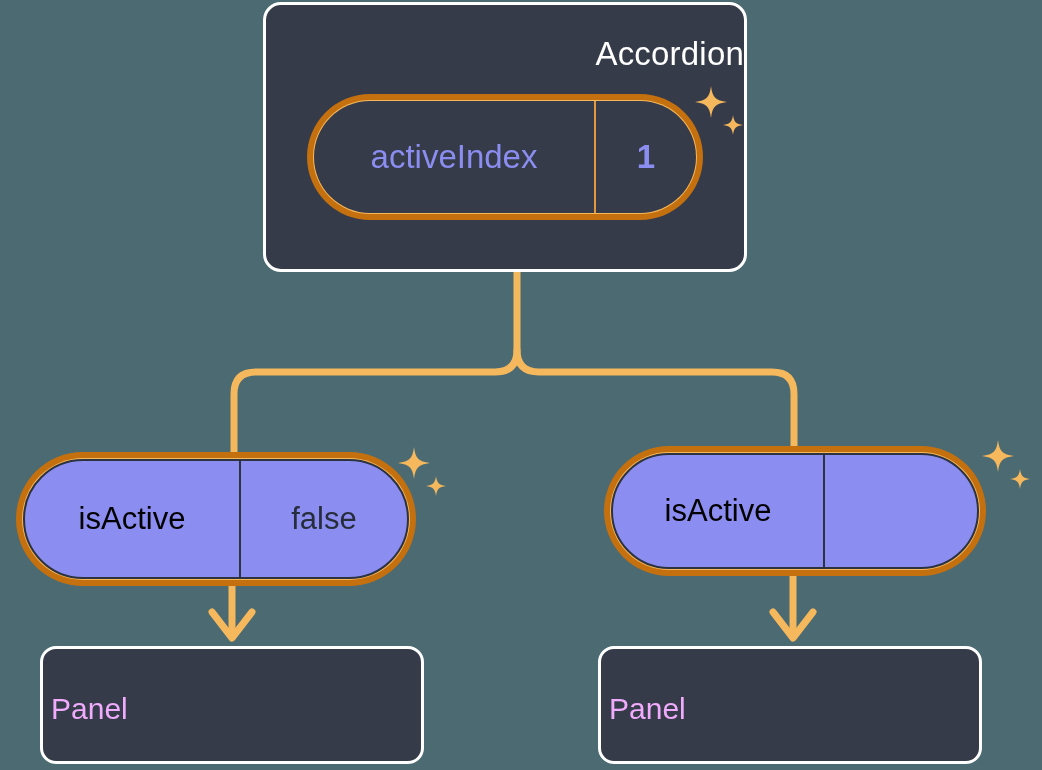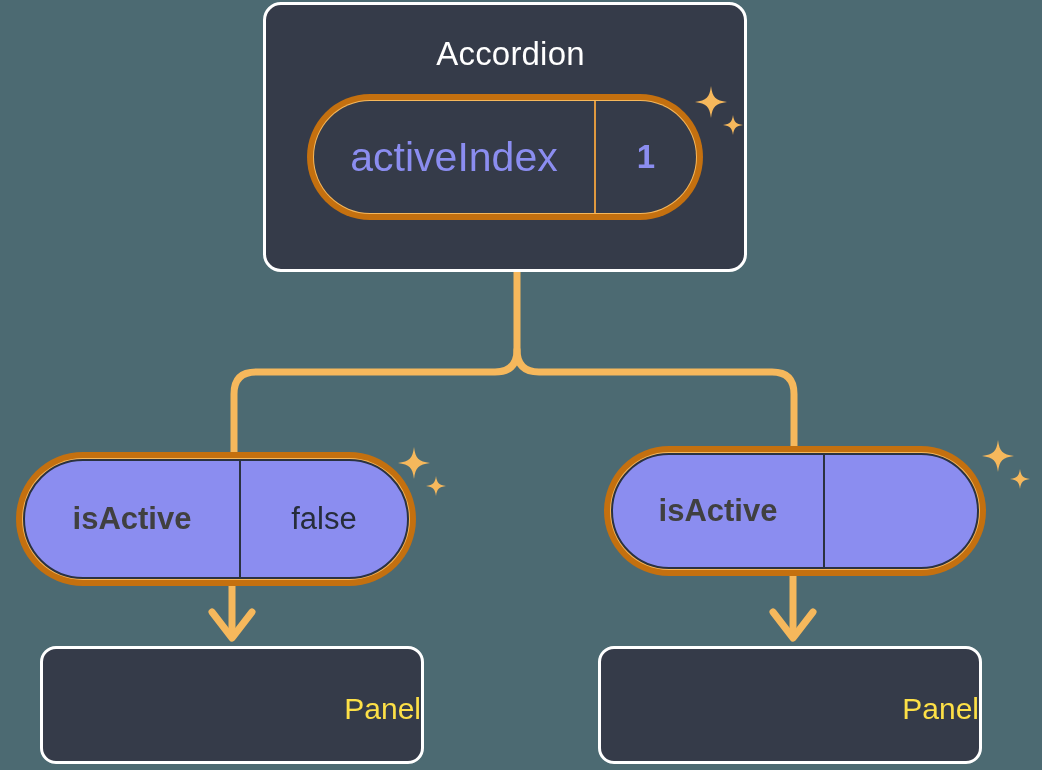--- a/index.html
+++ b/index.html
@@ -32,21 +32,21 @@
     background: #353b49;
     border: 3px solid #ffffff;
     border-radius: 16px;
     box-sizing: border-box;
     z-index: 3;
   }
   .card-title {
     color: #ffffff;
     font-size: 33px;
     font-weight: 400;
-    text-align: center;
+    text-align: right;
     letter-spacing: 0.2px;
     white-space: nowrap;
     padding-left: 11px;
   }
 
   #node-accordion {
     left: 263px;
     top: 2px;
     width: 484px;
     height: 270px;
@@ -62,28 +62,28 @@
     width: 384px;
     height: 118px;
   }
   #node-panel-right {
     left: 598px;
     top: 646px;
     width: 384px;
     height: 118px;
   }
   .panel-label {
-    color: #fde047;
+    color: #f0abfc;
     font-size: 30px;
     font-weight: 400;
-    text-align: right;
+    text-align: left;
     width: 100%;
     position: absolute;
     top: 43px;
-    left: 0;
+    left: 8px;
   }
   
   .pill-outer {
     position: absolute;
     border-radius: 999px;
     background: #c4700f;
     z-index: 4;
   }
   .pill-mid {
     position: absolute;
@@ -113,40 +113,40 @@
     top: 94px;
     width: 396px;
     height: 126px;
   }
   #pill-activeindex-outer .pill-inner {
     background: #353b49;
   }
   #pill-activeindex-outer .pill-key {
     flex: 0 0 282px;
     color: #8b8df0;
-    font-size: 41px;
+    font-size: 33px;
     font-weight: 400;
     border-right: 2px solid #e0993f;
   }
   #pill-activeindex-outer .pill-val {
     flex: 1 1 auto;
     color: #8b8df0;
     font-size: 33px;
     font-weight: 700;
   }
 
   
   .pill-purple .pill-inner {
     background: #8b8df0;
     border: 2px solid #2b3240;
   }
   .pill-purple .pill-key {
-    color: #404040;
+    color: #000000;
     font-size: 31px;
-    font-weight: 700;
+    font-weight: 400;
     border-right: 2px solid #2b3240;
   }
   .pill-purple .pill-val {
     color: #262d3b;
     font-size: 31px;
     font-weight: 400;
   }
 
   #pill-isactive-false-outer {
     left: 16px;

